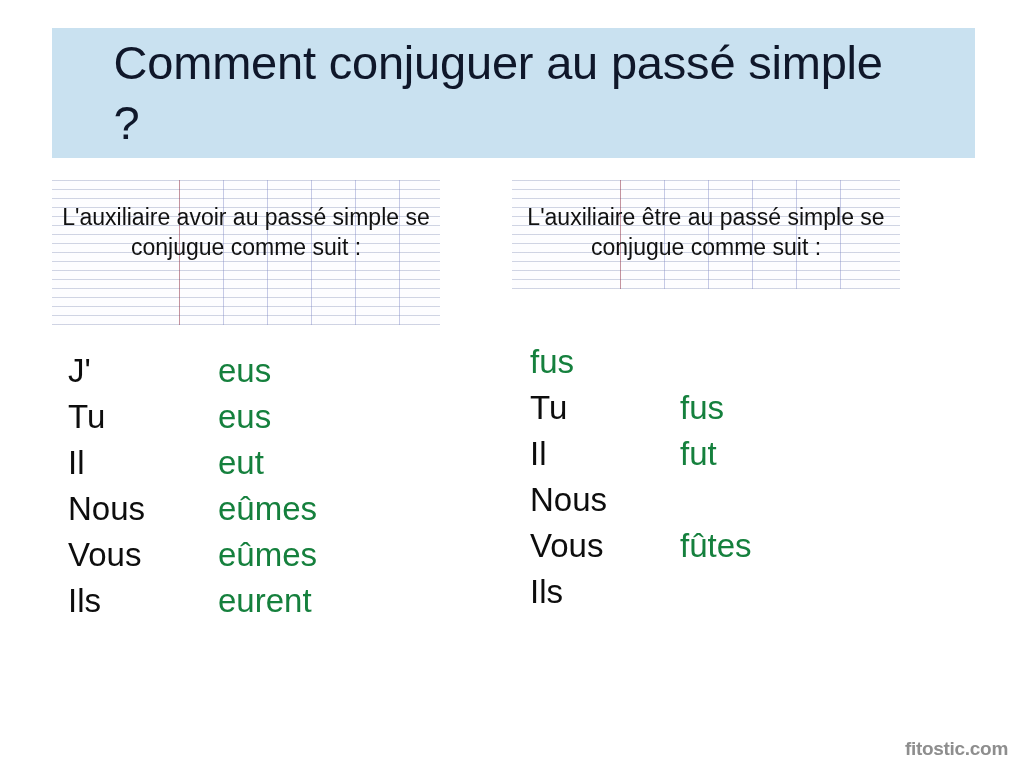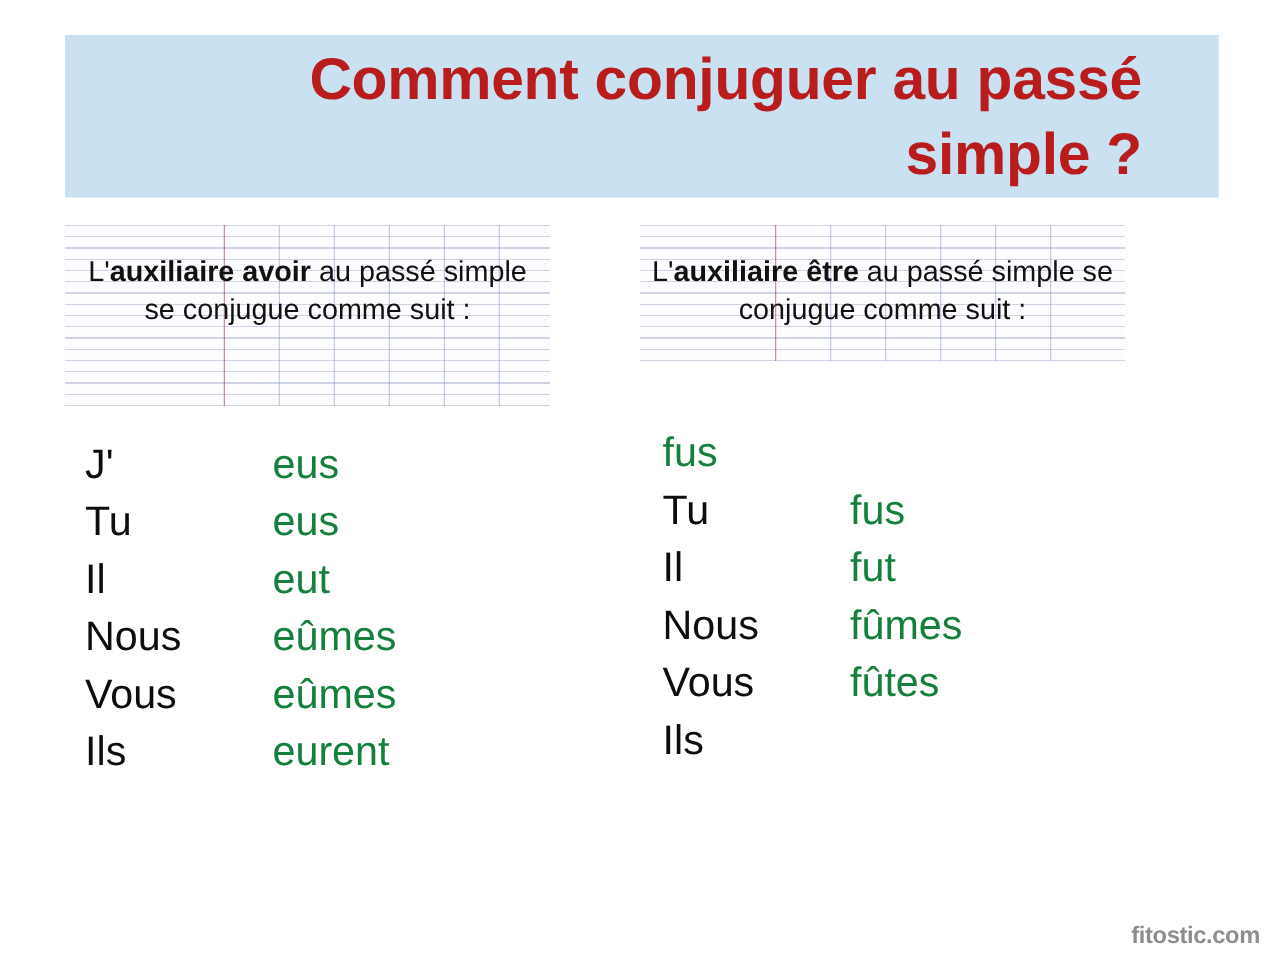--- a/index.html
+++ b/index.html
@@ -26,24 +26,24 @@
     background: #c9e1f0;
     display: flex;
     align-items: center;
     justify-content: center;
     box-sizing: border-box;
     padding: 0 20px;
   }
   #title-banner .title-text {
     font-size: 47px;
     line-height: 1.28;
-    color: #b91c1c;
-    text-align: right;
+    color: #0f172a;
+    text-align: left;
     letter-spacing: -0.2px;
-    font-weight: 700;
+    font-weight: 400;
     max-width: 800px;
   }
 
   
   .paper-block {
     position: absolute;
     box-sizing: border-box;
     background-color: #fdfdff;
     background-image:
       repeating-linear-gradient(
@@ -66,21 +66,21 @@
 
   .paper-block .caption {
     position: relative;
     z-index: 2;
     text-align: center;
     font-size: 23px;
     line-height: 30px;
     color: #111111;
     padding: 22px 8px 0 8px;
   }
-  .paper-block .caption b { font-weight: 700; }
+  .paper-block .caption b { font-weight: 400; }
 
   
   .conj-table {
     position: absolute;
   }
   .conj-row {
     display: flex;
     align-items: baseline;
     height: 46px;
   }
@@ -171,21 +171,20 @@
   <div class="conj-row">
     <span class="pronoun">Tu</span>
     <span class="verb">fus</span>
   </div>
   <div class="conj-row">
     <span class="pronoun">Il</span>
     <span class="verb">fut</span>
   </div>
   <div class="conj-row">
     <span class="pronoun">Nous</span>
-    <span class="verb">fûmes</span>
   </div>
   <div class="conj-row">
     <span class="pronoun">Vous</span>
     <span class="verb">fûtes</span>
   </div>
   <div class="conj-row">
     <span class="pronoun">Ils</span>
   </div>
 </div>
 

